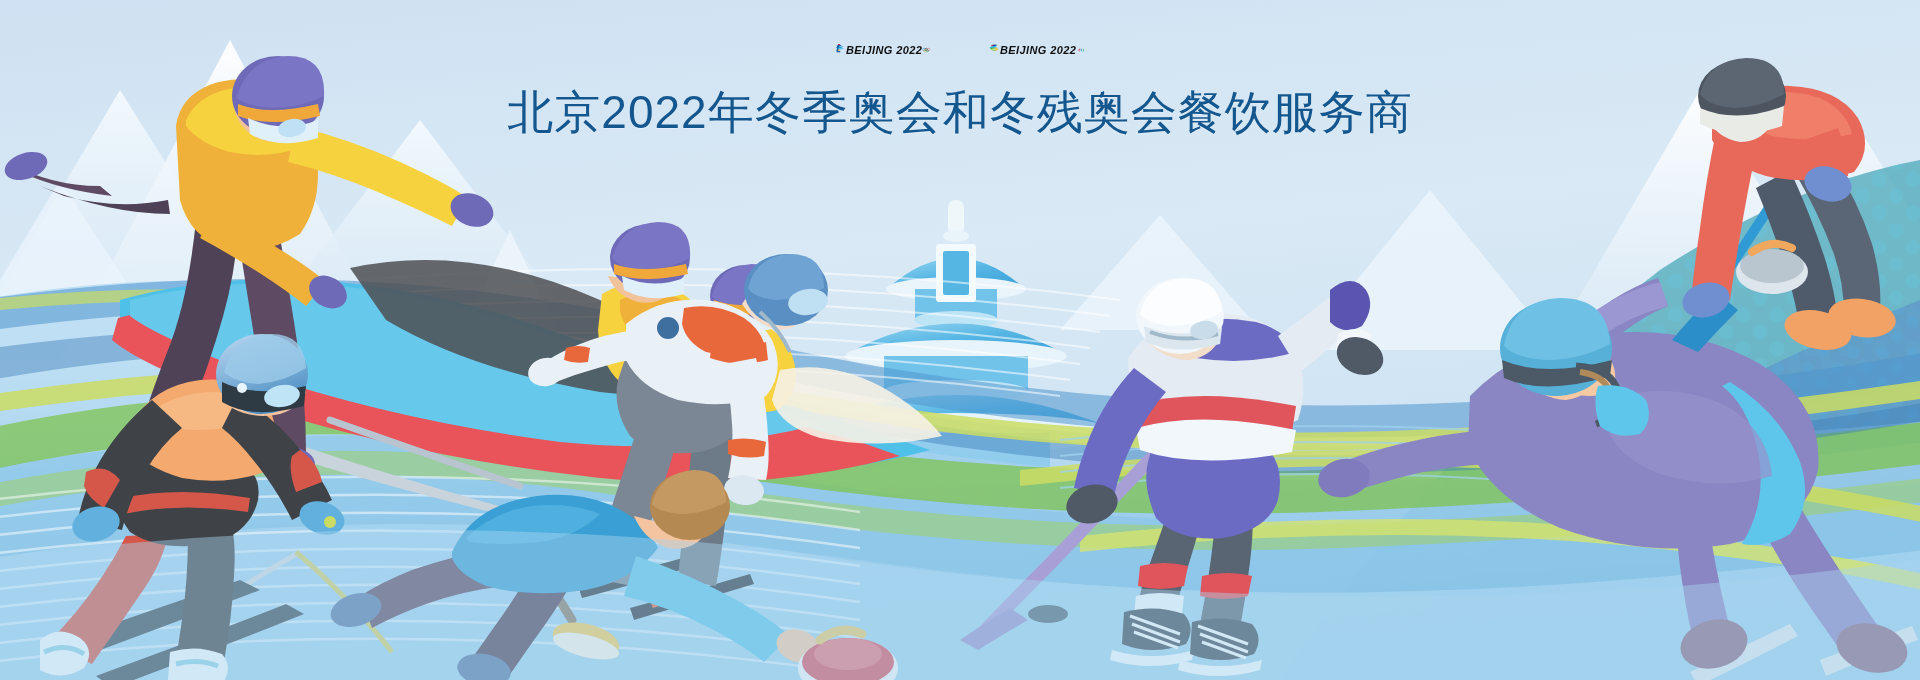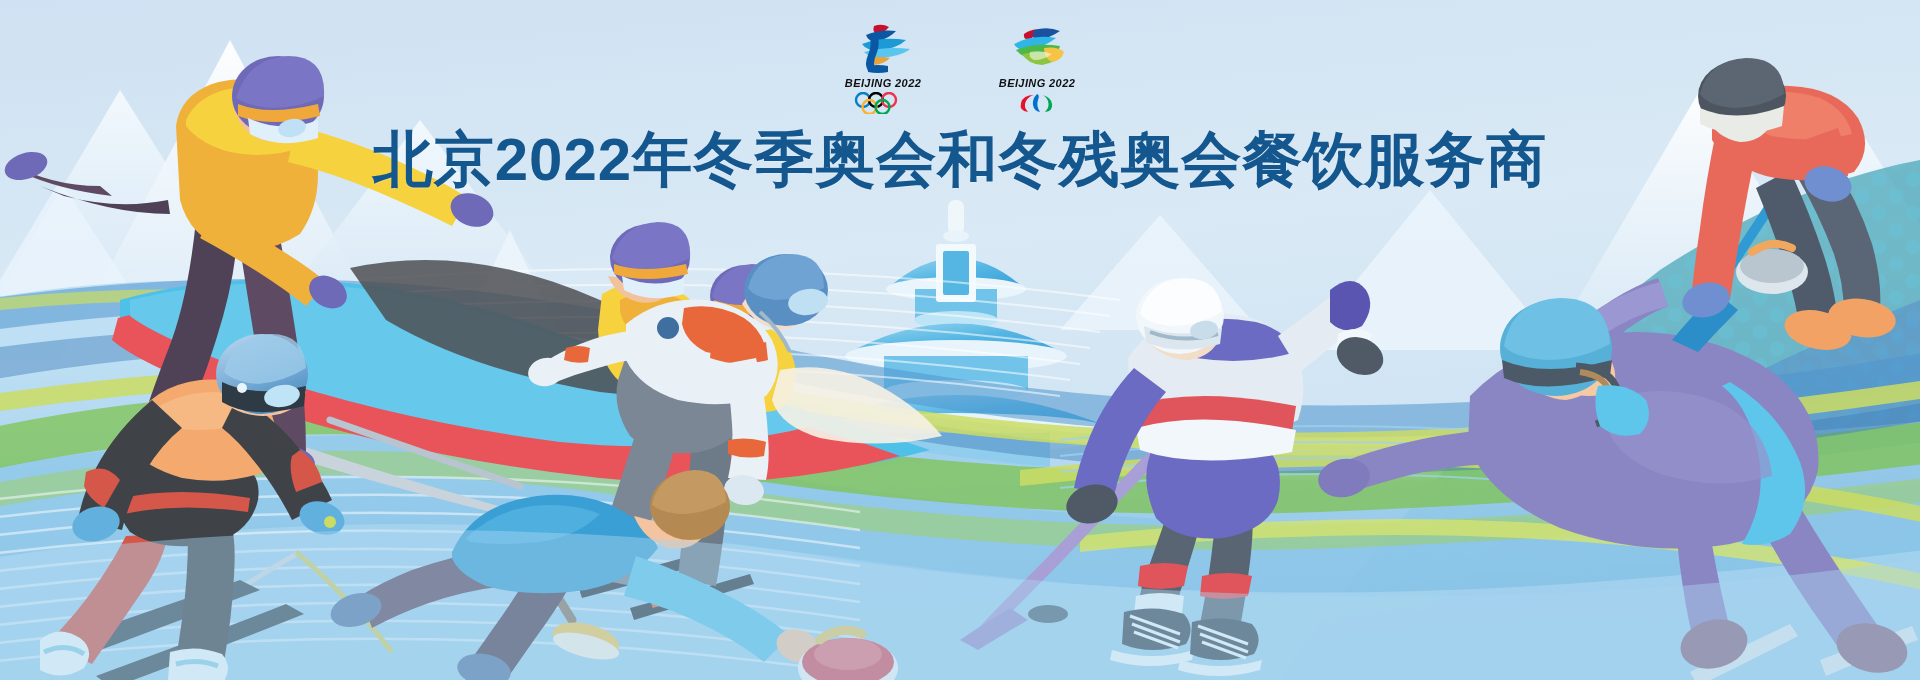--- a/index.html
+++ b/index.html
@@ -16,32 +16,32 @@
   
   #header-block{
     position:absolute;left:0;top:0;width:1920px;height:210px;
     display:flex;flex-direction:column;align-items:center;z-index:40;
     pointer-events:none;
   }
   #emblem-row{
     display:flex;align-items:flex-start;justify-content:center;gap:54px;
     margin-top:22px;pointer-events:auto;
   }
-  .emblem{display:flex;flex-direction:column;align-items:center;width:100px;}
+  .emblem{display:flex;flex-direction:row;align-items:center;width:100px;}
   .emblem-mark{width:74px;height:52px;}
   .emblem-word{
     font-size:11px;font-weight:bold;font-style:italic;letter-spacing:.4px;
     color:#111;margin-top:3px;white-space:nowrap;
     font-family:"Liberation Sans","DejaVu Sans",sans-serif;
   }
   .emblem-symbol{height:22px;margin-top:3px;}
 
   #page-title{
     margin-top:14px;
-    font-size:60px;line-height:1.05;font-weight:bold;
+    font-size:46px;line-height:1.05;font-weight:normal;
     color:#14578f;letter-spacing:1px;white-space:nowrap;
     font-family:"Liberation Sans","DejaVu Sans",sans-serif;
     text-shadow:0 1px 0 rgba(255,255,255,.25);
     pointer-events:auto;
   }
 </style>
 </head>
 <body>
 
 <div id="banner">

